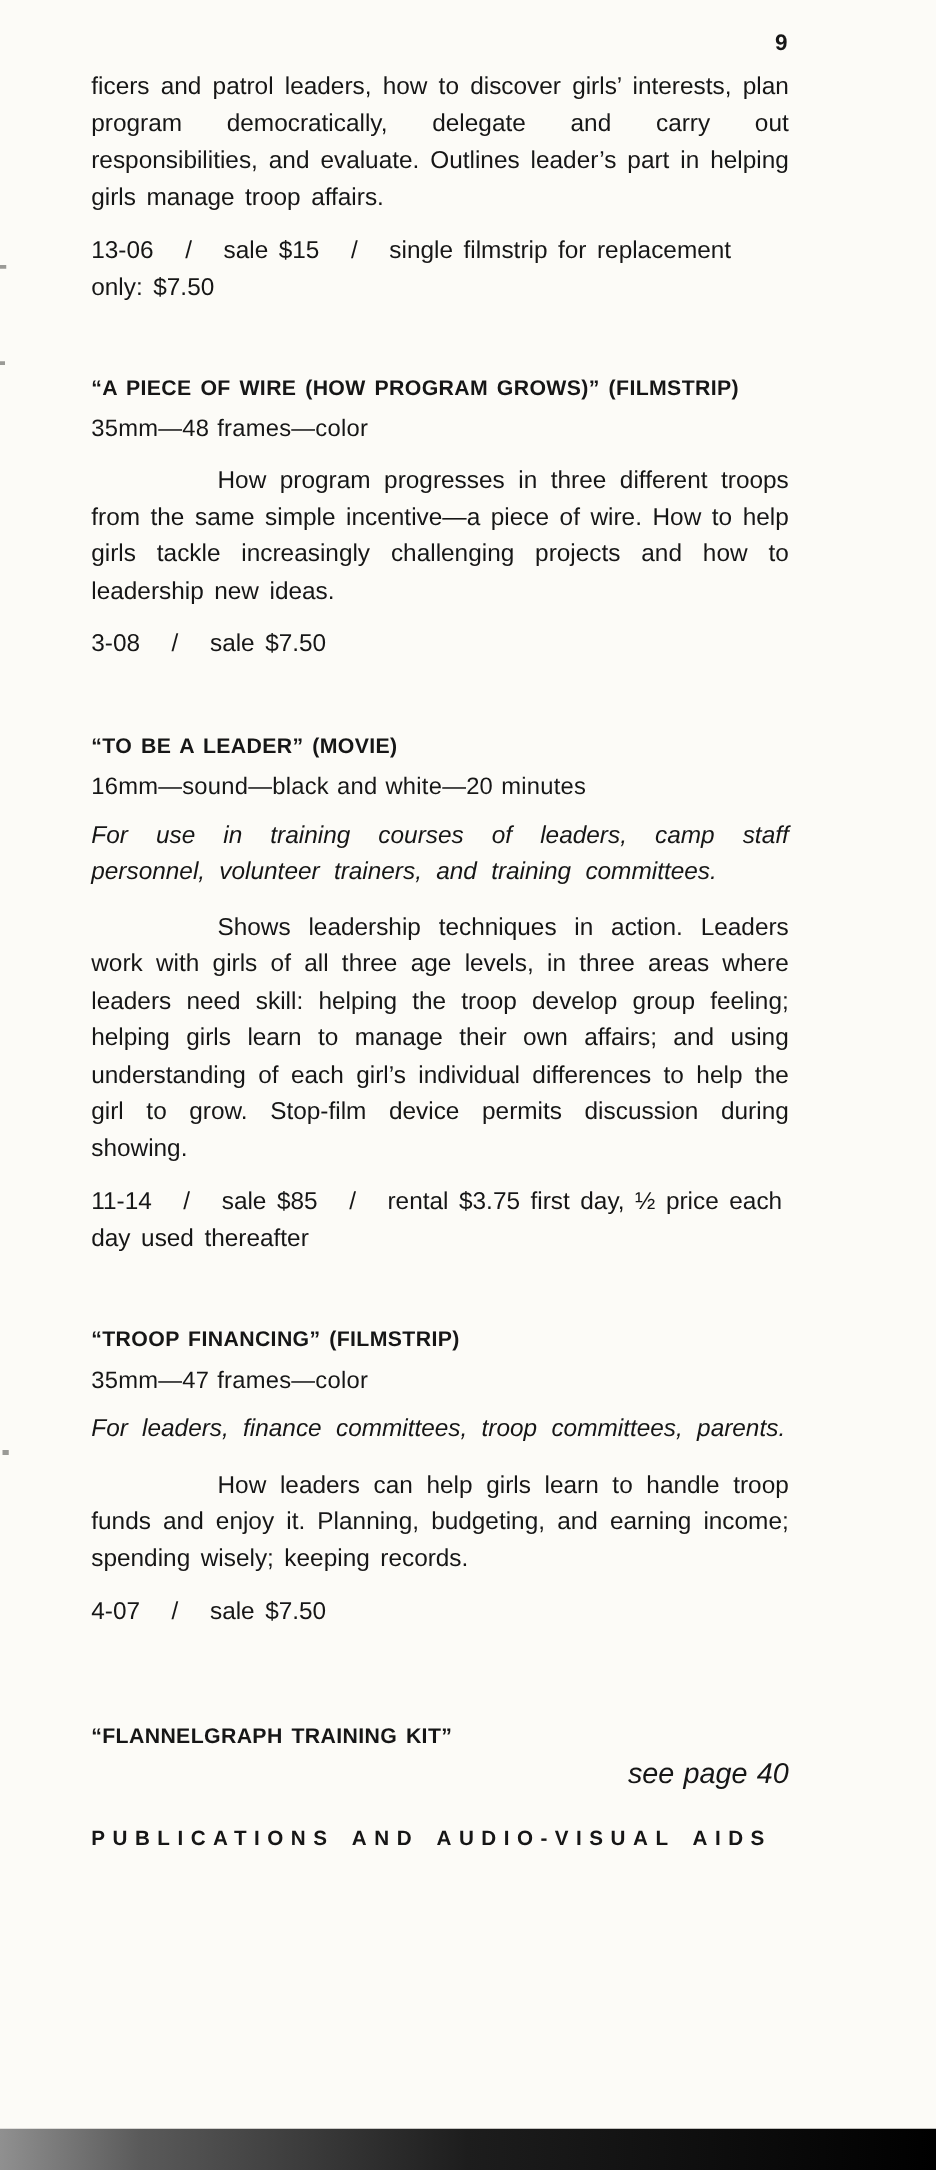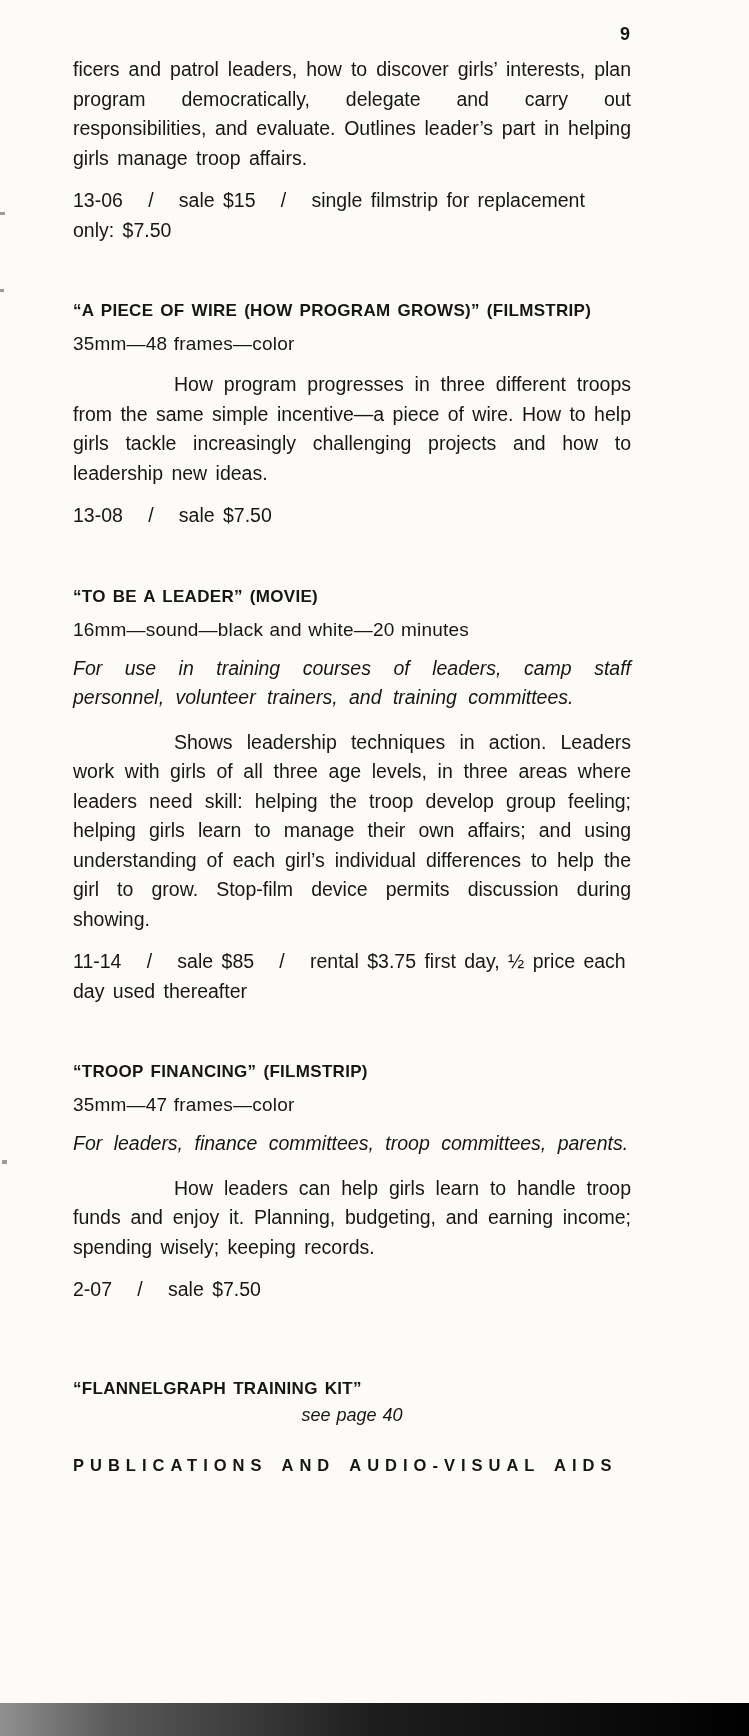--- a/index.html
+++ b/index.html
@@ -73,24 +73,24 @@
     line-height: 29.5px;
     text-align: justify;
     word-spacing: 6px;
   }
   .entry-desc {
     margin-top: 15px;
     text-indent: 101px;
   }
   .see-note {
     margin: 6px 0 0;
-    font-size: 18px;
+    font-size: 23px;
     font-style: italic;
     word-spacing: 1px;
-    text-align: center;
+    text-align: right;
   }
   .footer-title {
     margin-top: 30px;
     font-size: 16.5px;
     font-weight: bold;
     letter-spacing: 6px;
     word-spacing: 4px;
     white-space: nowrap;
   }
   .scan-bar {
@@ -114,37 +114,37 @@
 
     <div class="page-number">9</div>
 
     <p class="body-text intro">ficers and patrol leaders, how to discover girls’ interests, plan program democratically, delegate and carry out responsibilities, and evaluate. Outlines leader’s part in helping girls manage troop affairs.</p>
     <p class="price-line">13-06   /   sale $15   /   single filmstrip for replacement only: $7.50</p>
 
     <section class="entry">
       <h2 class="entry-title">“A PIECE OF WIRE (HOW PROGRAM GROWS)” (FILMSTRIP)</h2>
       <div class="entry-spec">35mm—48 frames—color</div>
       <p class="body-text entry-desc">How program progresses in three different troops from the same simple incentive—a piece of wire. How to help girls tackle increasingly challenging projects and how to leadership new ideas.</p>
-      <p class="price-line">13-08   /   sale $7.50</p>
+      <p class="price-line">3-08   /   sale $7.50</p>
     </section>
 
     <section class="entry">
       <h2 class="entry-title">“TO BE A LEADER” (MOVIE)</h2>
       <div class="entry-spec">16mm—sound—black and white—20 minutes</div>
       <p class="entry-audience">For use in training courses of leaders, camp staff personnel, volunteer trainers, and training committees.</p>
       <p class="body-text entry-desc">Shows leadership techniques in action. Leaders work with girls of all three age levels, in three areas where leaders need skill: helping the troop develop group feeling; helping girls learn to manage their own affairs; and using understanding of each girl’s individual differences to help the girl to grow. Stop-film device permits discussion during showing.</p>
       <p class="price-line">11-14   /   sale $85   /   rental $3.75 first day, ½ price each day used thereafter</p>
     </section>
 
     <section class="entry">
       <h2 class="entry-title">“TROOP FINANCING” (FILMSTRIP)</h2>
       <div class="entry-spec">35mm—47 frames—color</div>
       <p class="entry-audience">For leaders, finance committees, troop committees, parents.</p>
       <p class="body-text entry-desc">How leaders can help girls learn to handle troop funds and enjoy it. Planning, budgeting, and earning income; spending wisely; keeping records.</p>
-      <p class="price-line">2-07   /   sale $7.50</p>
+      <p class="price-line">4-07   /   sale $7.50</p>
     </section>
 
     <section class="entry entry-compact">
       <h2 class="entry-title">“FLANNELGRAPH TRAINING KIT”</h2>
       <p class="see-note">see page 40</p>
     </section>
 
     <div class="footer-title">PUBLICATIONS AND AUDIO-VISUAL AIDS</div>
   </div>
 

